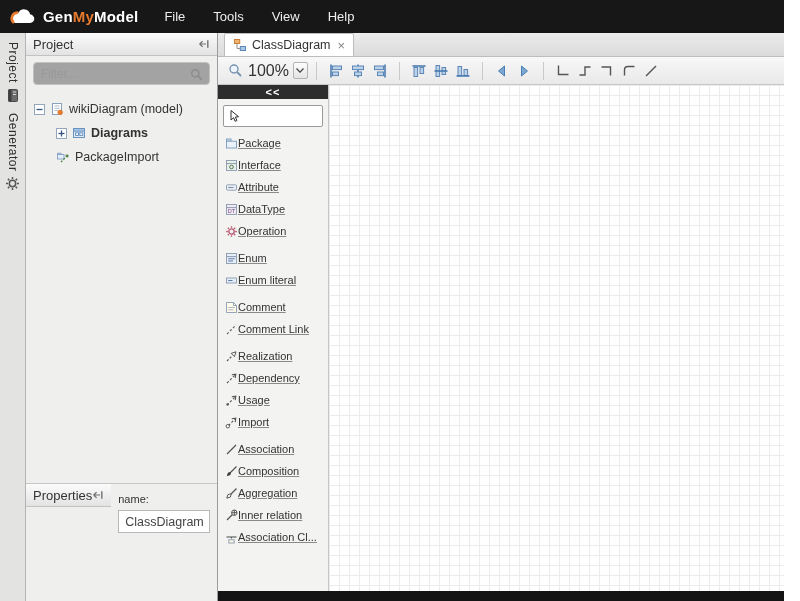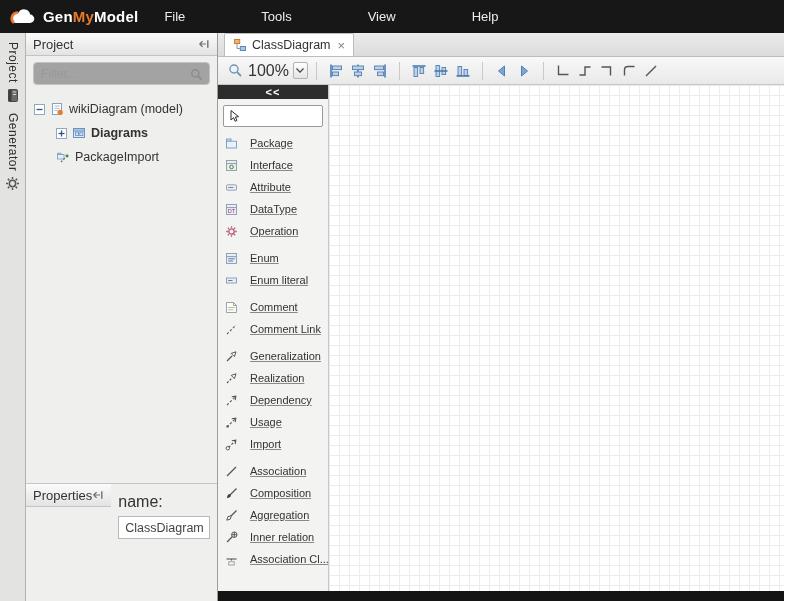--- a/index.html
+++ b/index.html
@@ -5,21 +5,21 @@
   *{box-sizing:border-box;margin:0;padding:0;}
   html,body{width:800px;height:601px;overflow:hidden;}
   body{font-family:"Liberation Sans","DejaVu Sans",sans-serif;background:#fff;}
   .app{width:784px;height:601px;display:flex;flex-direction:column;}
 
   
   .topbar{flex:0 0 33px;height:33px;background:#171717;display:flex;align-items:center;}
   .logo{display:flex;align-items:center;padding-left:8px;cursor:pointer;}
   .brand{color:#fff;font-weight:bold;font-size:15px;margin-left:5px;letter-spacing:.2px;}
   .brand .orange{color:#e87a2e;}
-  .menu{display:flex;margin-left:12px;height:100%;align-items:stretch;gap:48px;}
+  .menu{display:flex;margin-left:12px;height:100%;align-items:stretch;}
   .menu-item{color:#ededed;font-size:13px;padding:0 14px;display:flex;align-items:center;cursor:pointer;}
 
   .body-row{flex:1;display:flex;min-height:0;}
 
   
   .rail{flex:0 0 26px;width:26px;background:#e3e3e1;border-right:1px solid #b3b3b0;display:flex;flex-direction:column;align-items:center;padding-top:6px;}
   .rail-tab{display:flex;flex-direction:column;align-items:center;gap:5px;padding:3px 0 7px 0;cursor:pointer;}
   .rail-label{writing-mode:vertical-rl;font-size:12px;color:#2f2f2f;letter-spacing:.5px;}
 
   
@@ -31,41 +31,41 @@
   .filter-row{position:relative;padding:6px 7px 4px 7px;}
   .filter-row input{width:100%;height:23px;border:1px solid #c2c2c2;border-radius:4px;padding:0 22px 0 7px;font-size:12px;color:#444;background:#a3a3a3;outline:none;font-family:inherit;}
   .filter-row input::placeholder{color:#999;}
   .filter-search{position:absolute;right:14px;top:12px;display:flex;}
   .tree{flex:1;padding-top:8px;overflow:hidden;}
   .tree-row{height:24px;display:flex;align-items:center;font-size:12.5px;color:#333;cursor:pointer;white-space:nowrap;}
   .toggle{width:11px;height:11px;border:1px solid #93a6bb;background:#fff;display:inline-flex;align-items:center;justify-content:center;margin-right:5px;flex:0 0 11px;}
   .tree-icon{margin-right:5px;display:flex;}
   .properties-panel{flex:0 0 118px;height:118px;display:flex;flex-direction:row;border-top:1px solid #c6c6c6;}
   .prop-body{padding:9px 7px 0 7px;}
-  .prop-label{font-size:16px;color:#333;margin-bottom:5px;}
+  .prop-label{font-size:11px;color:#333;margin-bottom:5px;}
   .prop-input{width:100%;height:23px;border:1px solid #b9b9b9;background:#fff;font-size:12.5px;color:#444;padding:0 6px;font-family:inherit;outline:none;}
 
   
   .main-col{flex:1;display:flex;flex-direction:column;min-width:0;background:#fff;}
   .tabbar{flex:0 0 24px;height:24px;background:linear-gradient(#ececec,#dbdbdb);border-bottom:1px solid #bdbdbd;display:flex;align-items:flex-end;padding-left:6px;}
   .tab{height:23px;background:#fff;border:1px solid #bdbdbd;border-bottom:none;display:flex;align-items:center;gap:5px;padding:0 8px;font-size:12.5px;color:#333;border-radius:2px 2px 0 0;cursor:pointer;}
   .tab-close{color:#828282;font-size:13px;margin-left:2px;cursor:pointer;line-height:1;}
   .toolbar{flex:0 0 28px;height:28px;background:linear-gradient(#f8f8f8,#e9e9e9);border-bottom:1px solid #c6c6c6;display:flex;align-items:center;padding-left:10px;}
   .zoom-value{font-size:16px;color:#333;margin:0 4px 0 5px;}
   .zoom-dd{width:15px;height:17px;border:1px solid #b3b3b3;background:linear-gradient(#fdfdfd,#e4e4e4);display:flex;align-items:center;justify-content:center;cursor:pointer;border-radius:2px;}
   .tb-sep{width:1px;height:18px;background:#c9c9c9;margin:0 8px;flex:0 0 1px;}
   .tb-btn{width:20px;height:20px;display:flex;align-items:center;justify-content:center;border-radius:3px;cursor:pointer;margin:0 1px;}
   .icon{display:inline-flex;align-items:center;justify-content:center;}
 
   .content-row{flex:1;display:flex;min-height:0;}
   .palette{flex:0 0 111px;width:111px;background:#f3f3f2;border-right:1px solid #c6c6c6;display:flex;flex-direction:column;overflow:hidden;}
   .palette-collapse{flex:0 0 14px;height:14px;background:#2d2d2d;color:#fff;font-size:11px;font-weight:bold;display:flex;align-items:center;justify-content:center;letter-spacing:1px;cursor:pointer;line-height:1;}
   .pointer-tool{margin:6px 5px 0 5px;height:22px;background:#fff;border:1px solid #9a9a9a;border-radius:2px;display:flex;align-items:center;padding-left:4px;cursor:pointer;}
   .pal-group{margin-top:5px;}
-  .pal-item{height:22px;display:flex;align-items:center;gap:12px;padding-left:7px;cursor:pointer;white-space:nowrap;}
+  .pal-item{height:22px;display:flex;align-items:center;gap:0;padding-left:7px;cursor:pointer;white-space:nowrap;}
   .pal-item .icon{flex:0 0 13px;}
   .pal-label{font-size:11px;color:#333;text-decoration:underline;text-decoration-color:#8a8a8a;}
   .canvas{flex:1;background-color:#fff;background-image:linear-gradient(#ececec 1px,transparent 1px),linear-gradient(90deg,#ececec 1px,transparent 1px);background-size:10px 10px;}
   .bottombar{flex:0 0 10px;height:10px;background:#141414;}
 </style>
 </head>
 <body>
 
 <div class="app">
 
@@ -441,29 +441,20 @@
                       <path d="M2 11 L11 2" stroke="#666" stroke-width="1.2" stroke-dasharray="2.4,1.8" fill="none"></path>
                     </svg>
                   </span>
                   <span class="pal-label">Comment Link</span>
                 </div>
               </div>
               <div class="pal-group">
                 <div class="pal-item">
                   <span class="icon">
                     <svg width="13" height="13" viewBox="0 0 13 13">
-                      <path d="M2 11 L7 6" stroke="#555" stroke-width="1.2" fill="none"></path>
-                      <path d="M6.2 3.4 L11 1.8 L9.4 6.6 Z" fill="#fff" stroke="#555" stroke-width="1"></path>
-                    </svg>
-                  </span>
-                  <span class="pal-label">Generalization</span>
-                </div>
-                <div class="pal-item">
-                  <span class="icon">
-                    <svg width="13" height="13" viewBox="0 0 13 13">
                       <path d="M2 11 L7 6" stroke="#555" stroke-width="1.2" stroke-dasharray="2.2,1.6" fill="none"></path>
                       <path d="M6.2 3.4 L11 1.8 L9.4 6.6 Z" fill="#fff" stroke="#555" stroke-width="1"></path>
                     </svg>
                   </span>
                   <span class="pal-label">Realization</span>
                 </div>
                 <div class="pal-item">
                   <span class="icon">
                     <svg width="13" height="13" viewBox="0 0 13 13">
                       <path d="M2 11 L10.5 2.5" stroke="#555" stroke-width="1.1" stroke-dasharray="2.4,1.8" fill="none"></path>

